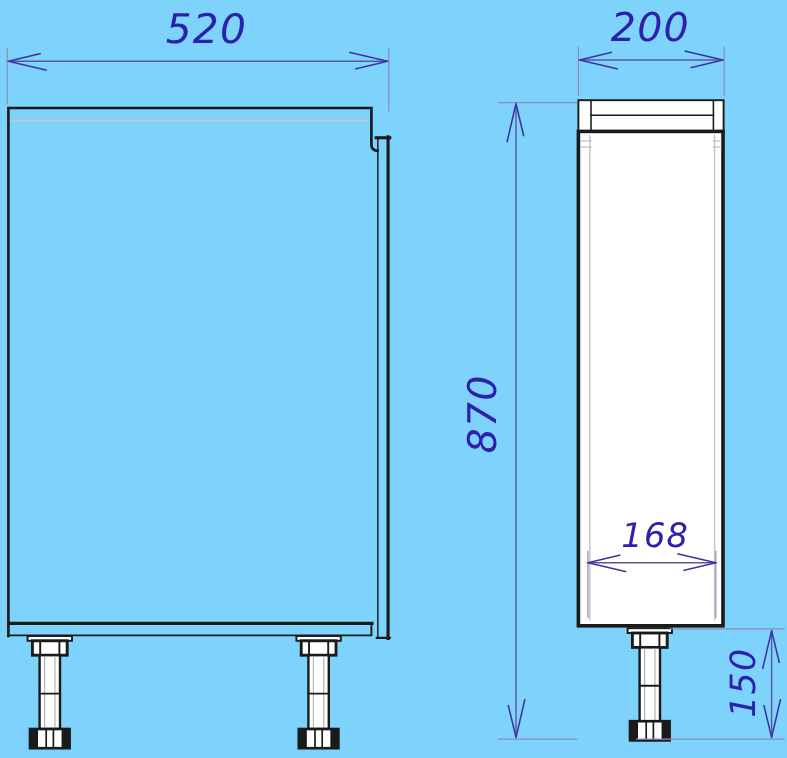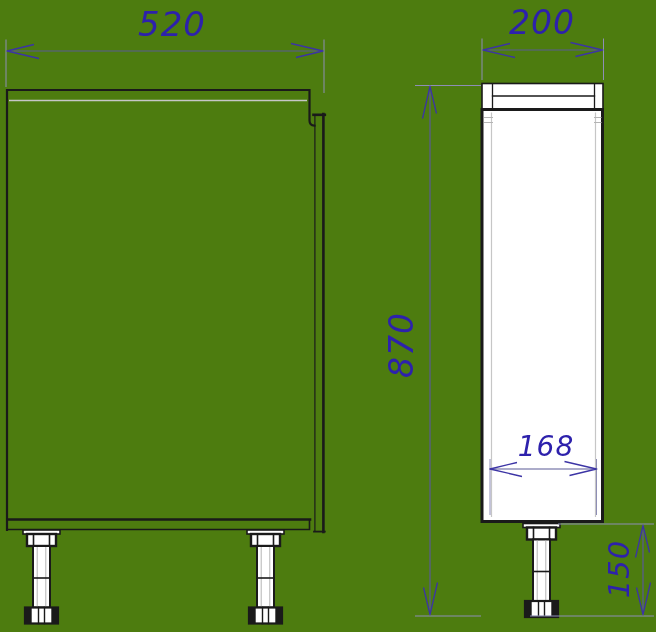--- a/index.html
+++ b/index.html
@@ -1,16 +1,16 @@
 <!DOCTYPE html>
 <html><head>
 <meta charset="utf-8">
 <style>
   html,body{margin:0;padding:0;background:#ffffff;}
-  .stage{position:relative;width:656px;height:632px;background:#4d7c0f;overflow:hidden;
+  .stage{position:relative;width:656px;height:632px;background:#7dd3fc;overflow:hidden;
          font-family:"DejaVu Sans",sans-serif;}
   svg{position:absolute;left:0;top:0;}
   .ln{stroke:#1a1a1a;fill:none;stroke-linecap:square;}
   .wfill{fill:#ffffff;stroke:#1a1a1a;}
   .grayln{stroke:#c6c6c6;fill:none;}
   .grayln2{stroke:#b4b4b4;fill:none;}
   .ext{stroke:#8e8eb6;stroke-width:1;fill:none;}
   .dim{stroke:#5a5a96;stroke-width:1.2;fill:none;}
   .arr{stroke:#3c34a5;stroke-width:1.3;fill:none;}
   .dim-text{fill:#2d21ac;font-family:"DejaVu Sans",sans-serif;font-style:italic;

